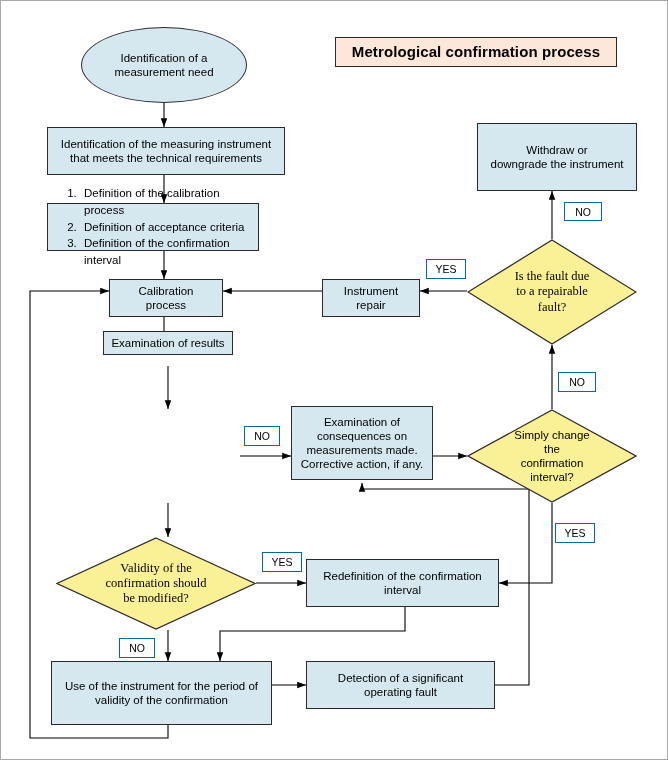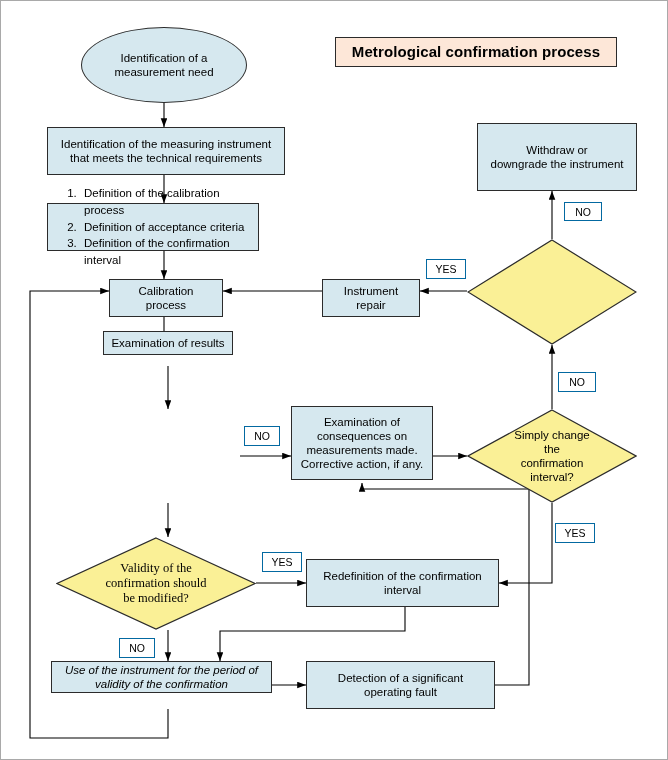--- a/index.html
+++ b/index.html
@@ -194,20 +194,23 @@
 
   <div class="node proc" style="left:476px; top:122px; width:160px; height:68px;">
     <span style="white-space:pre-line;">Withdraw or
 downgrade the instrument</span>
   </div>
 
   <div class="node decision decision-serif" style="left:466px; top:238px; width:170px; height:106px;">
     <svg class="dshape" viewBox="0 0 170 106" preserveAspectRatio="none">
       <polygon points="85,1 169,53 85,105 1,53" fill="#faf096" stroke="#2b2b2b" stroke-width="1.2"></polygon>
     </svg>
+    <span class="dlabel" style="white-space:pre-line;">Is the fault due
+to a repairable
+fault?</span>
   </div>
 
   <div class="node proc" style="left:102px; top:330px; width:130px; height:24px;">
     <span>Examination of results</span>
   </div>
 
 
   <div class="node proc" style="left:290px; top:405px; width:142px; height:74px;">
     <span style="white-space:pre-line;">Examination of
 consequences on
@@ -232,21 +235,21 @@
     <span class="dlabel" style="white-space:pre-line; width:83%;">Validity of the
 confirmation should
 be modified?</span>
   </div>
 
   <div class="node proc" style="left:305px; top:558px; width:193px; height:48px;">
     <span style="white-space:pre-line;">Redefinition of the confirmation
 interval</span>
   </div>
 
-  <div class="node proc" style="left:50px; top:660px; width:221px; height:32px;font-style:italic;">
+  <div class="node proc" style="left:50px; top:660px; width:221px; height:64px;">
     <span style="white-space:pre-line;">Use of the instrument for the period of
 validity of the confirmation</span>
   </div>
 
   <div class="node proc" style="left:305px; top:660px; width:189px; height:48px;">
     <span style="white-space:pre-line;">Detection of a significant
 operating fault</span>
   </div>
 
   <div class="yn" style="left:563px; top:201px; width:38px; height:19px;">NO</div>

